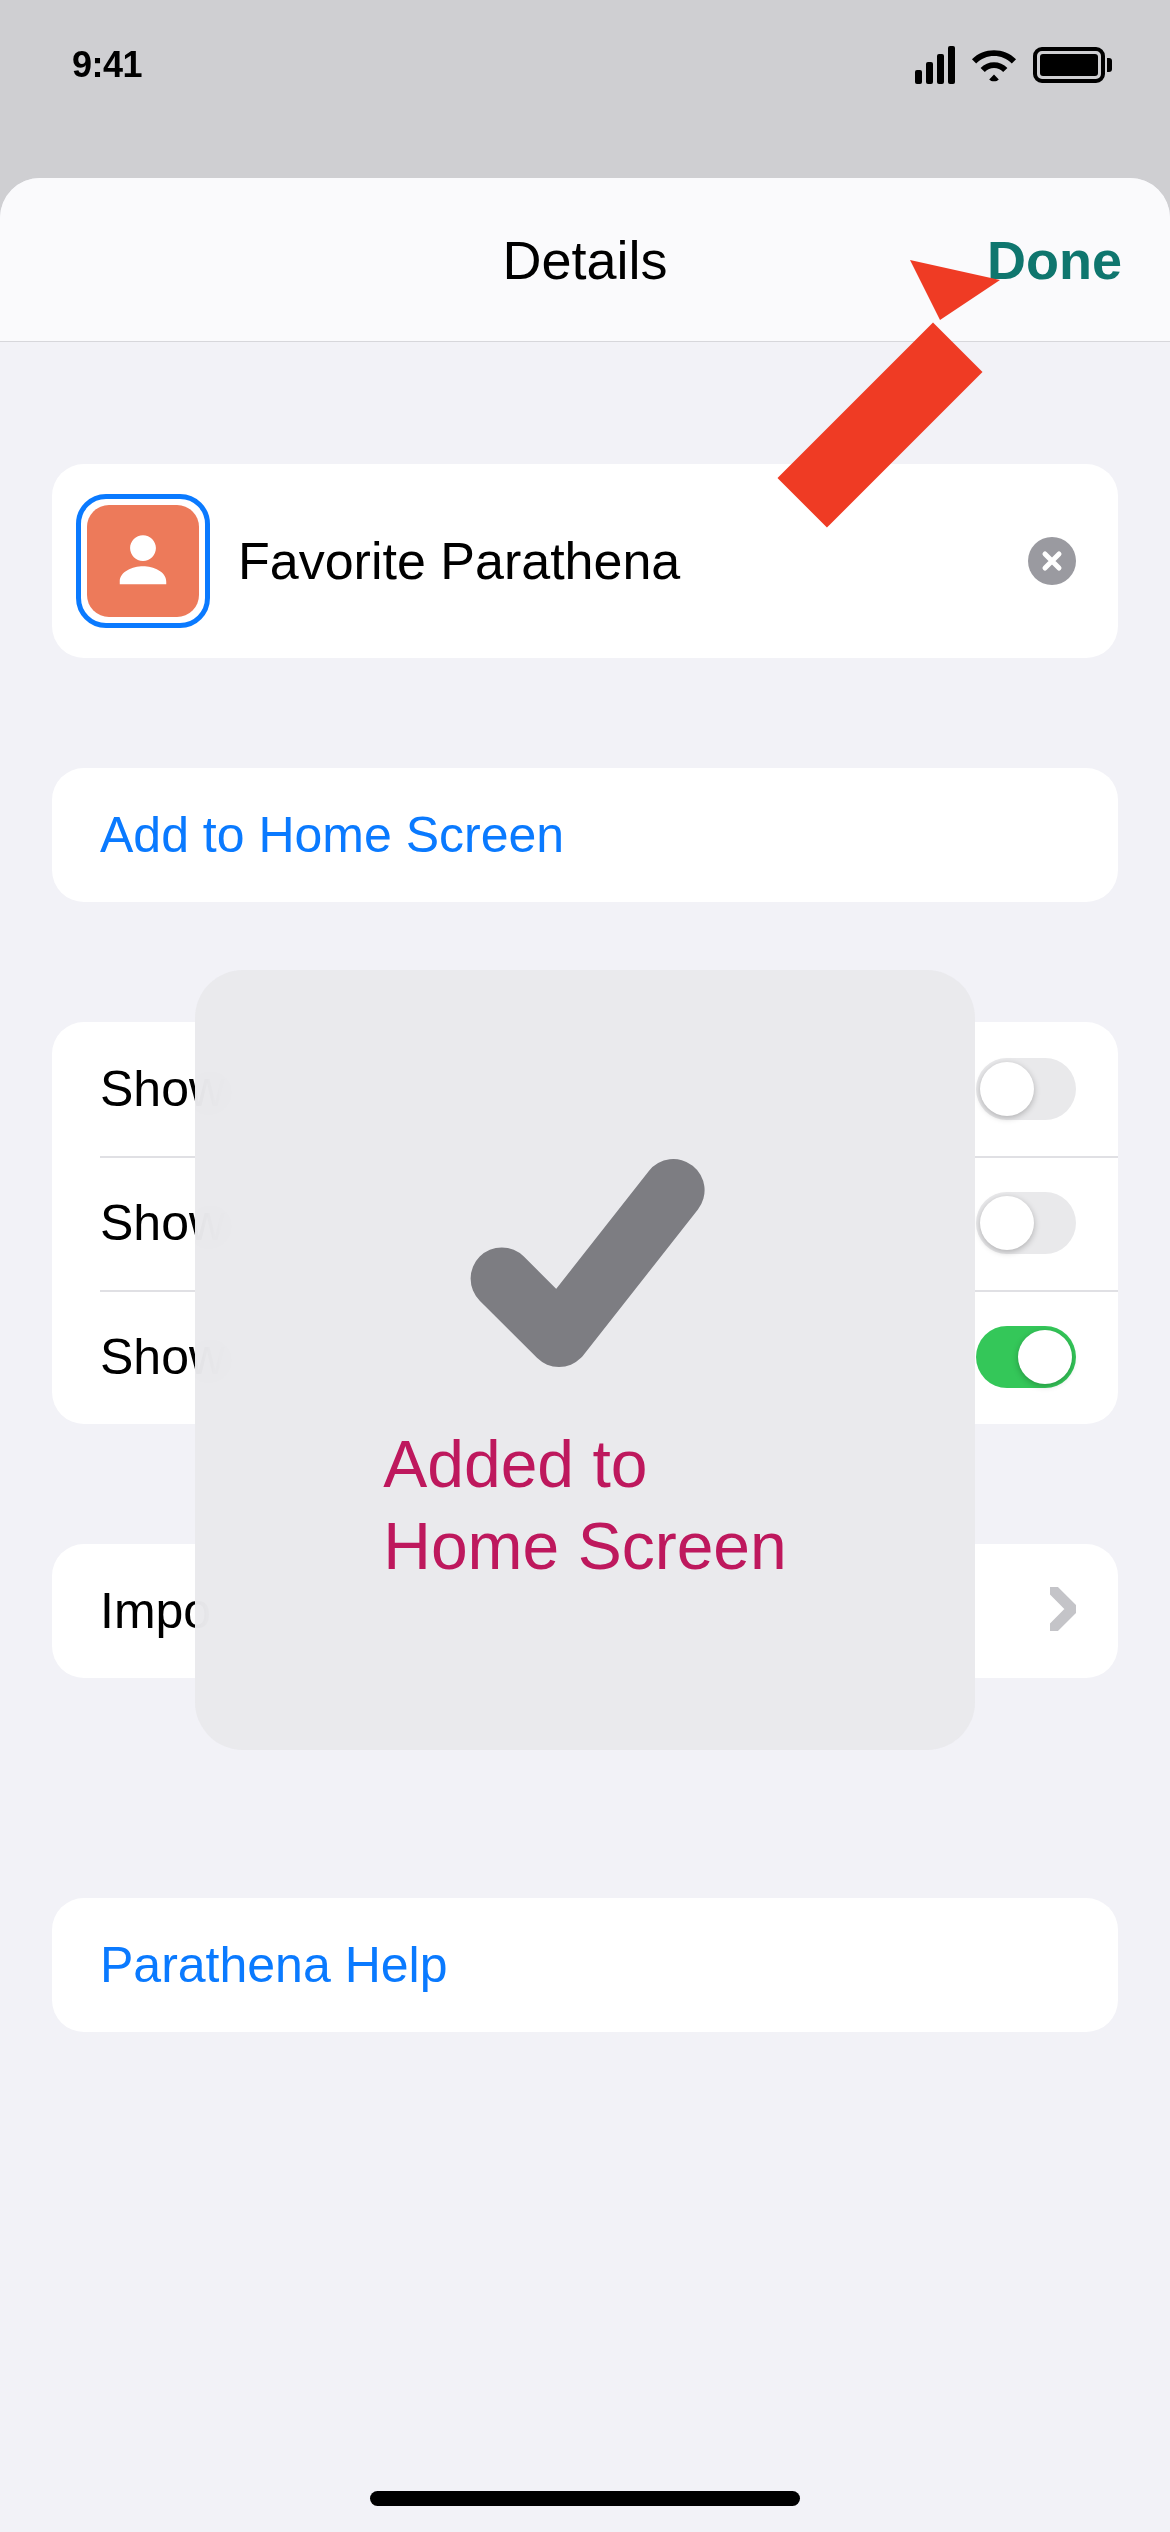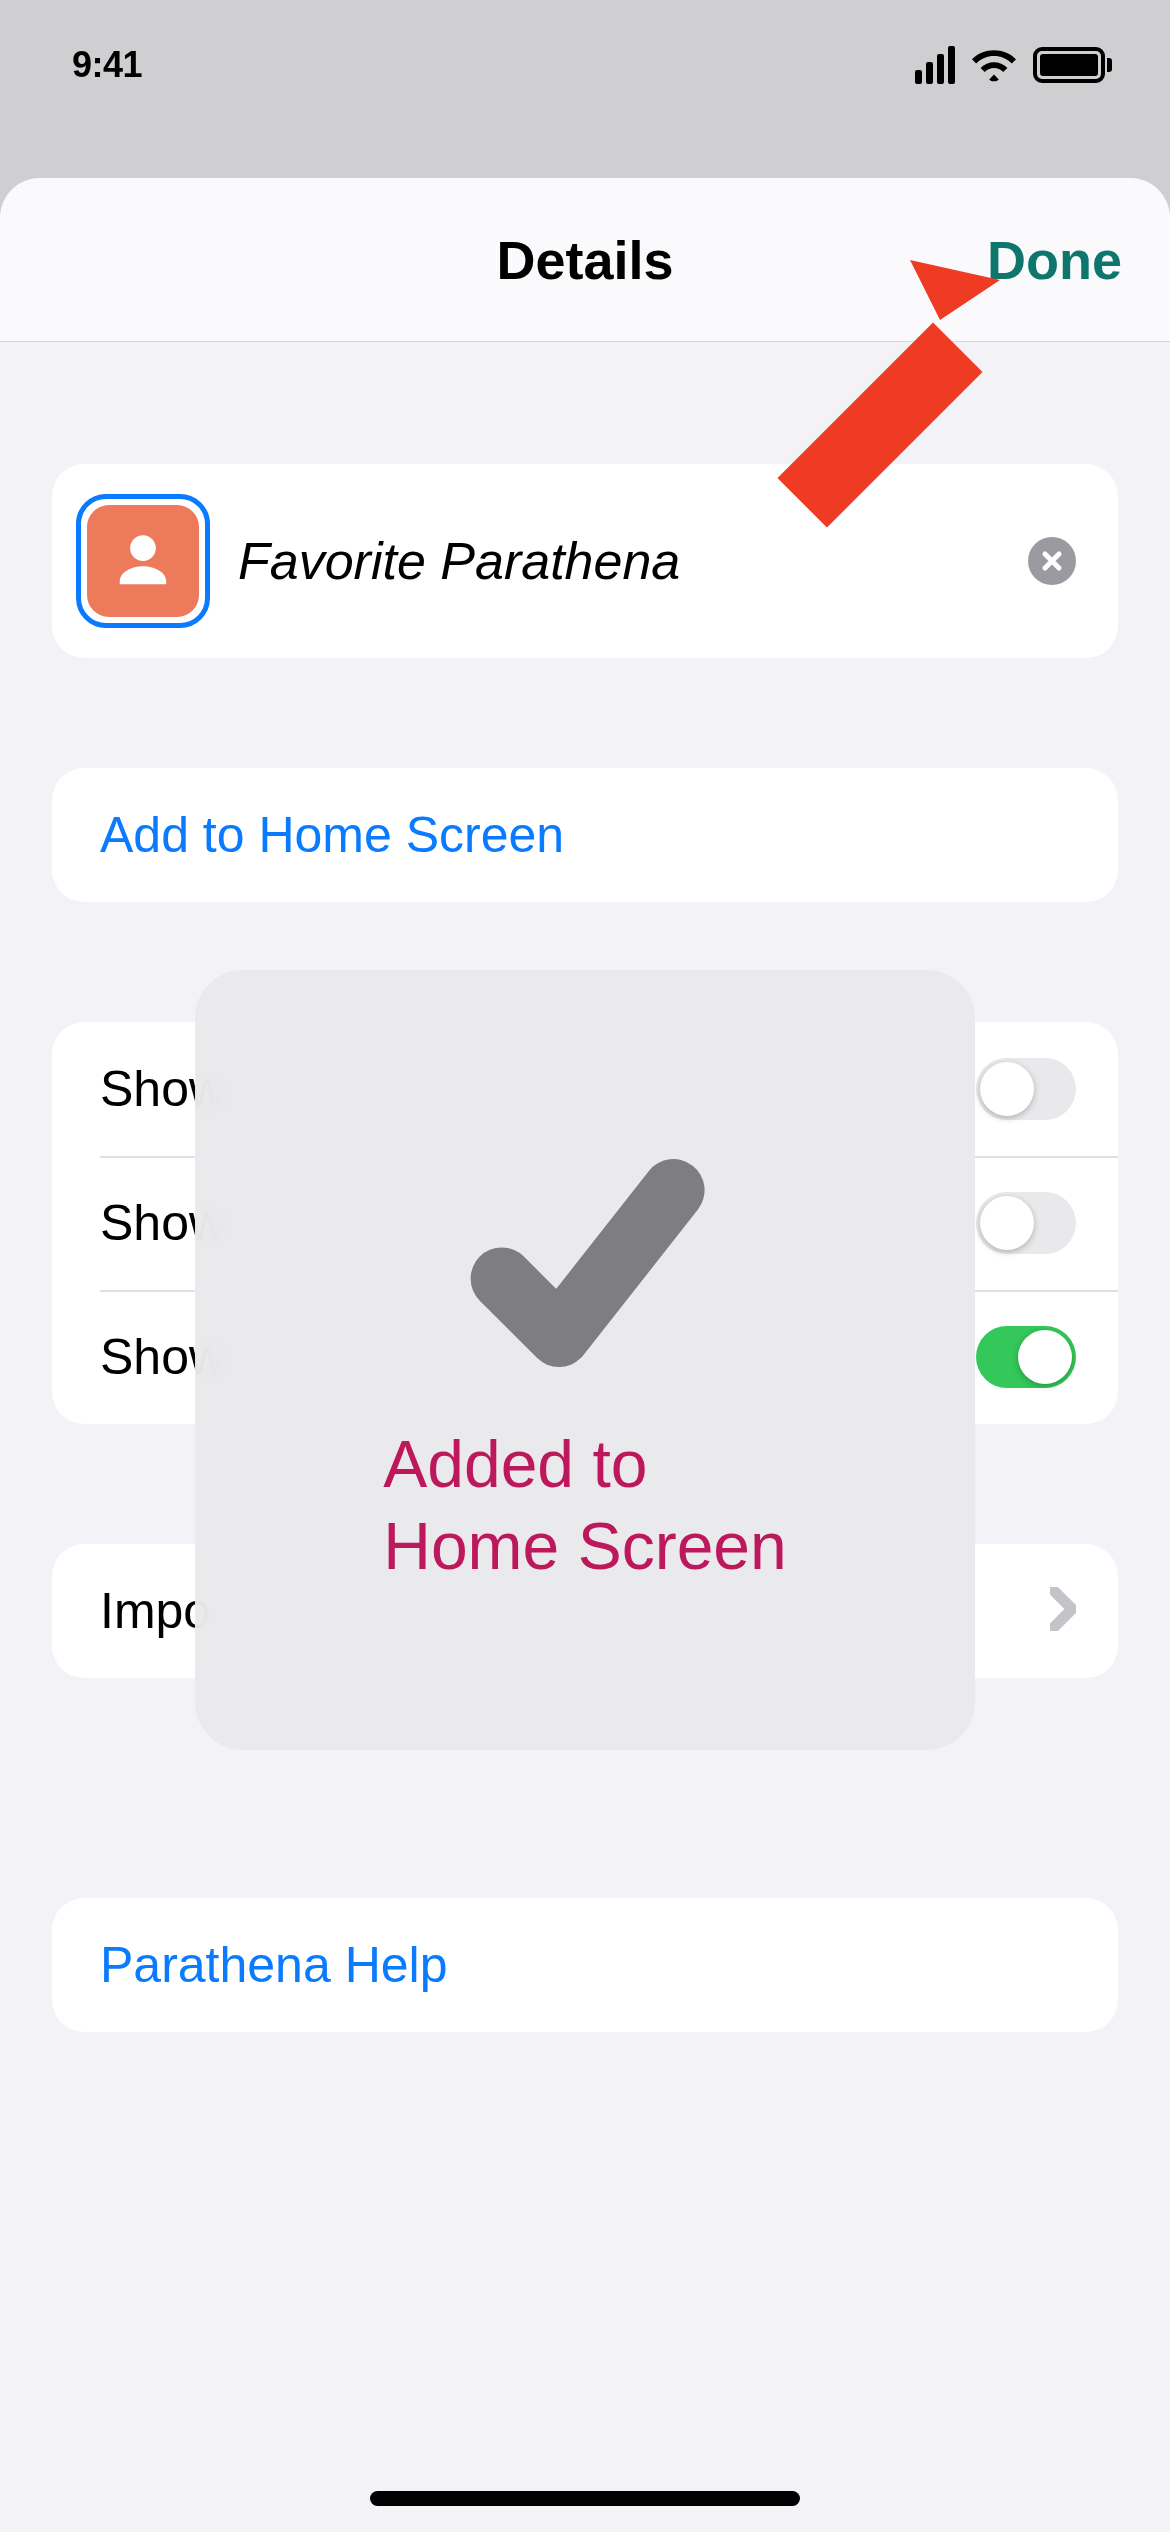--- a/index.html
+++ b/index.html
@@ -16,27 +16,27 @@
     .bar-icon span:nth-child(3){height:30px;} .bar-icon span:nth-child(4){height:38px;}
     .wifi-svg { width: 46px; height: 38px; }
     .battery { display: flex; align-items: center; }
     .battery-body { width: 72px; height: 36px; border: 4px solid #000; border-radius: 9px; padding: 3px; }
     .battery-fill { width: 100%; height: 100%; background: #000; border-radius: 3px; }
     .battery-cap { width: 5px; height: 14px; background: #000; border-radius: 0 3px 3px 0; margin-left: 2px; }
 
     
     .sheet { position: absolute; top: 178px; left: 0; right: 0; bottom: 0; background: #f2f2f7; border-radius: 40px 40px 0 0; overflow: hidden; }
     .sheet-header { height: 164px; background: #fafafc; border-bottom: 1px solid #d7d7db; display: flex; align-items: center; justify-content: center; position: relative; }
-    .sheet-title { font-size: 54px; font-weight: 700; color: #000; }
+    .sheet-title { font-size: 54px; font-weight: 400; color: #000; }
     .done-btn { position: absolute; right: 48px; top: 50%; transform: translateY(-50%); font-size: 54px; font-weight: 600; color: #0f766e; margin-left: 32px; }
 
     .content { padding: 0 52px; }
 
     
-    .name-card { margin-top: 122px; background: #fff; border-radius: 32px; height: 194px; display: flex; align-items: center; padding: 0 42px 0 24px; gap: 28px; font-style: italic; }
+    .name-card { margin-top: 122px; background: #fff; border-radius: 32px; height: 194px; display: flex; align-items: center; padding: 0 42px 0 24px; gap: 28px; }
     .icon-tile-wrap { width: 134px; height: 134px; border: 5px solid #0a7aff; border-radius: 30px; padding: 6px; }
     .icon-tile { width: 100%; height: 100%; background: #ed7a5a; border-radius: 22px; display: flex; align-items: center; justify-content: center; }
     .person-svg { width: 62px; height: 62px; fill: #fff; }
     .name-text { flex: 1; font-size: 52px; color: #000; font-weight: 400; }
     .clear-btn { width: 48px; height: 48px; border-radius: 50%; background: #9a9aa0; display: flex; align-items: center; justify-content: center; }
     .clear-btn svg { width: 24px; height: 24px; stroke: #fff; stroke-width: 5; stroke-linecap: round; }
 
     
     .group { margin-top: 110px; background: #fff; border-radius: 32px; overflow: hidden; }
     .group.mt-small { margin-top: 120px; }

